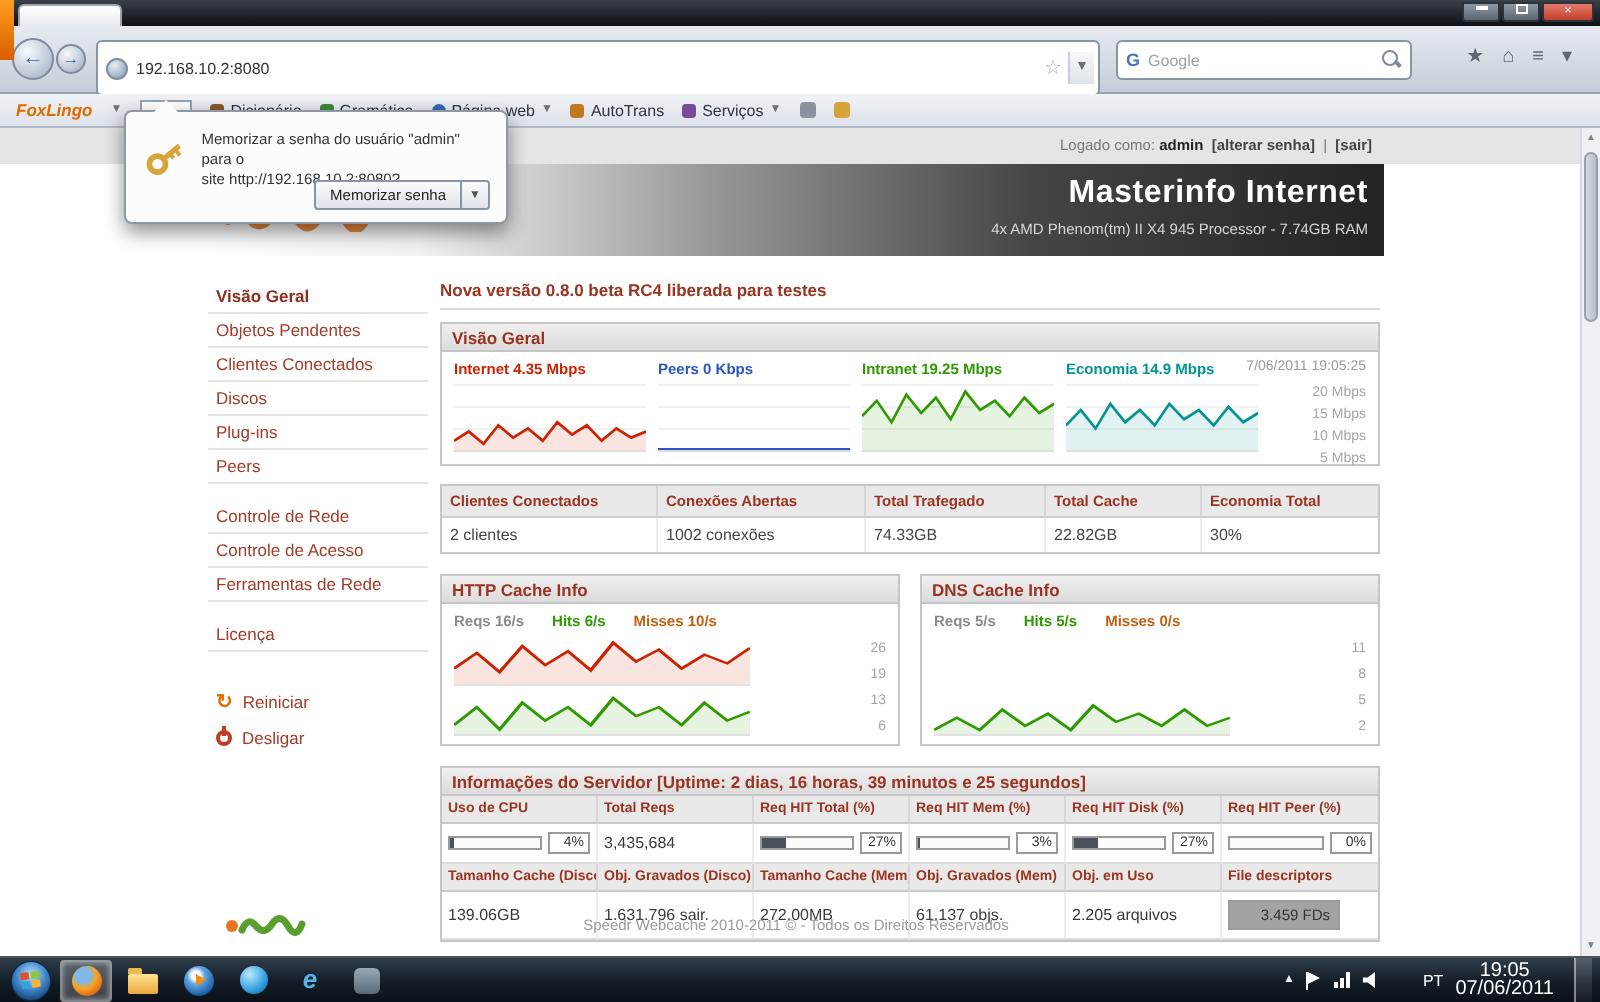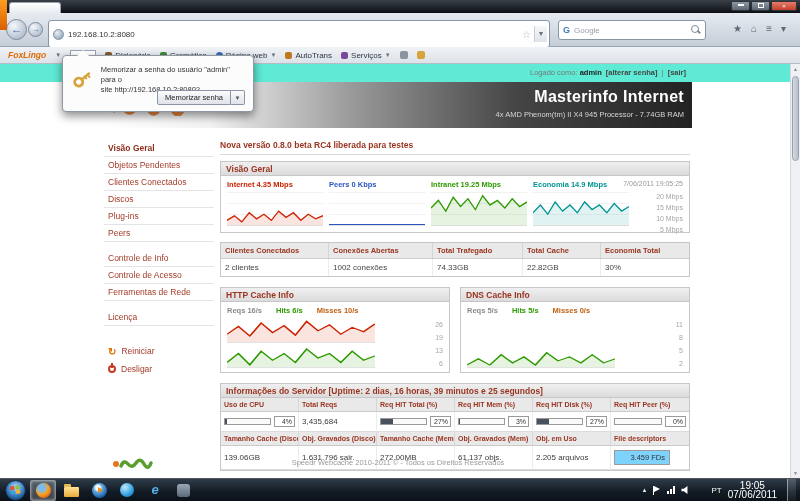--- a/index.html
+++ b/index.html
@@ -53,21 +53,21 @@
   .popup-btn { height:15px; background:linear-gradient(#fafbfc,#dfe3e9); border:1px solid #8795a5; border-radius:2px 0 0 2px; font-size:7.5px; color:#222; padding:0 7px; line-height:13px; }
   .popup-btn-drop { width:14px; height:15px; background:linear-gradient(#fafbfc,#dfe3e9); border:1px solid #8795a5; border-left:none; border-radius:0 2px 2px 0; font-size:6px; color:#555; text-align:center; line-height:14px; }
 
   
   .content { position:absolute; top:64px; left:0; right:0; bottom:23px; background:#fff; overflow:hidden; }
   .scrollbar { position:absolute; right:0; top:0; bottom:0; width:10px; background:#eef0f3; border-left:1px solid #d5d9de; }
   .sb-arrow { height:10px; font-size:5px; color:#7d8690; text-align:center; line-height:10px; }
   .sb-down { position:absolute; bottom:0; left:0; right:0; }
   .sb-thumb { position:absolute; left:1px; right:1px; top:12px; height:85px; background:linear-gradient(90deg,#d4dae1,#b7bfc9); border:1px solid #97a1ad; border-radius:4px; }
 
-  .login-strip { height:18px; background:#5eead4; font-size:7.5px; line-height:18px; text-align:right; padding-right:112px; color:#777; }
+  .login-strip { height:18px; background:#e5e5e5; font-size:7.5px; line-height:18px; text-align:right; padding-right:112px; color:#777; }
   .login-strip .u { color:#222; font-weight:bold; } .login-strip a { color:#444; font-weight:bold; text-decoration:none; margin:0 2px; }
 
   .page-header { position:absolute; top:18px; left:104px; width:588px; height:46px; background:linear-gradient(90deg,#ffffff 0%,#f2f2f2 18%,#9a9a9a 42%,#454545 70%,#232323 100%); }
   .site-title { position:absolute; right:8px; top:6px; font-size:16px; font-weight:bold; color:#fff; letter-spacing:0.3px;text-align:right; }
   .site-sub { position:absolute; right:8px; top:28px; font-size:7.5px; color:#d6d6d6; }
   .site-logo { position:absolute; left:6px; top:12px; }
 
   .sidebar { position:absolute; top:76px; left:104px; width:110px; }
   .side-item { font-size:8.5px; color:#a23c28; padding:3px 4px; border-bottom:1px solid #e4e4e4; cursor:pointer; white-space:nowrap; }
   .side-item.active { font-weight:bold; color:#8e2f1c; }
@@ -110,21 +110,21 @@
   .cache-axis { position:absolute; right:6px; top:16px; text-align:right; font-size:7px; color:#a5a5a5; line-height:13px; }
   .dns-pad { height:25px; }
 
   .server-grid { display:grid; grid-template-columns:repeat(6,1fr); }
   .sh { font-size:7px; font-weight:bold; color:#9a3420; background:#e9e9e9; padding:3px; border-right:1px solid #d6d6d6; border-bottom:1px solid #cacaca; white-space:nowrap; overflow:hidden; }
   .sv { display:flex; align-items:center; gap:3px; padding:4px 3px; font-size:8px; color:#3a3a3a; border-right:1px solid #ececec; border-bottom:1px solid #dcdcdc; min-height:18px; white-space:nowrap; overflow:hidden; }
   .last { border-right:none; }
   .track { flex:1; height:7px; border:1px solid #9a9a9a; background:#fafafa; }
   .fill { height:100%; background:#49525c; }
   .pctbox { min-width:21px; border:1px solid #9a9a9a; background:#fff; font-size:7px; padding:1px 2px; text-align:right; color:#333; }
-  .fdbox { border:1px solid #9a9a9a; background:#7dd3fc; font-size:7.5px; padding:2px 4px; min-width:56px; text-align:right; color:#333; }
+  .fdbox { border:1px solid #9a9a9a; background:#a3a3a3; font-size:7.5px; padding:2px 4px; min-width:56px; text-align:right; color:#333; }
 
   .page-footer { position:absolute; top:392px; left:104px; width:588px; height:16px; }
   .footer-logo { position:absolute; left:8px; top:0; }
   .footer-text { position:absolute; left:0; right:0; text-align:center; font-size:7.5px; color:#9a9a9a; line-height:14px; }
 
   
   .taskbar { position:absolute; left:0; right:0; bottom:0; height:23px; background:linear-gradient(#2e3c49,#121b24 60%,#0b1118); border-top:1px solid rgba(255,255,255,0.28); display:flex; align-items:center; padding:0 2px; z-index:10; }
   .start-orb { width:21px; height:21px; margin:0 3px; }
   .task-btn { width:26px; height:21px; display:flex; align-items:center; justify-content:center; border-radius:2px; margin:0 1px; }
   .task-btn.active { background:rgba(255,255,255,0.22); box-shadow:inset 0 0 3px rgba(255,255,255,0.55); border:1px solid rgba(255,255,255,0.35); }
@@ -258,21 +258,21 @@
     </div>
 
     <div class="sidebar">
       <div class="side-item active">Visão Geral</div>
       <div class="side-item">Objetos Pendentes</div>
       <div class="side-item">Clientes Conectados</div>
       <div class="side-item">Discos</div>
       <div class="side-item">Plug-ins</div>
       <div class="side-item">Peers</div>
       <div class="side-gap"></div>
-      <div class="side-item">Controle de Info</div>
+      <div class="side-item">Controle de Rede</div>
       <div class="side-item">Controle de Acesso</div>
       <div class="side-item">Ferramentas de Rede</div>
       <div class="side-gap"></div>
       <div class="side-item">Licença</div>
       <div class="side-actions">
         <div class="side-action">
           <span class="restart-glyph">↻</span>
           <span>Reiniciar</span>
         </div>
         <div class="side-action">

